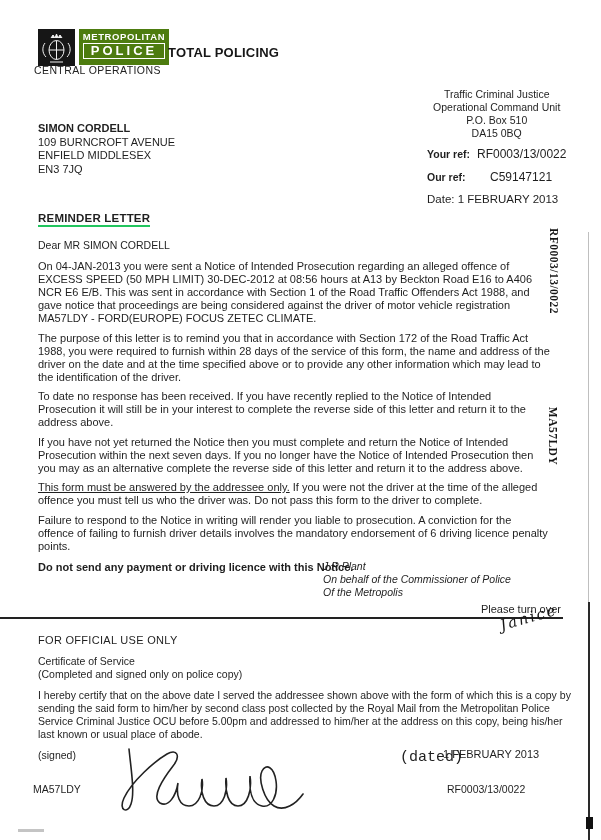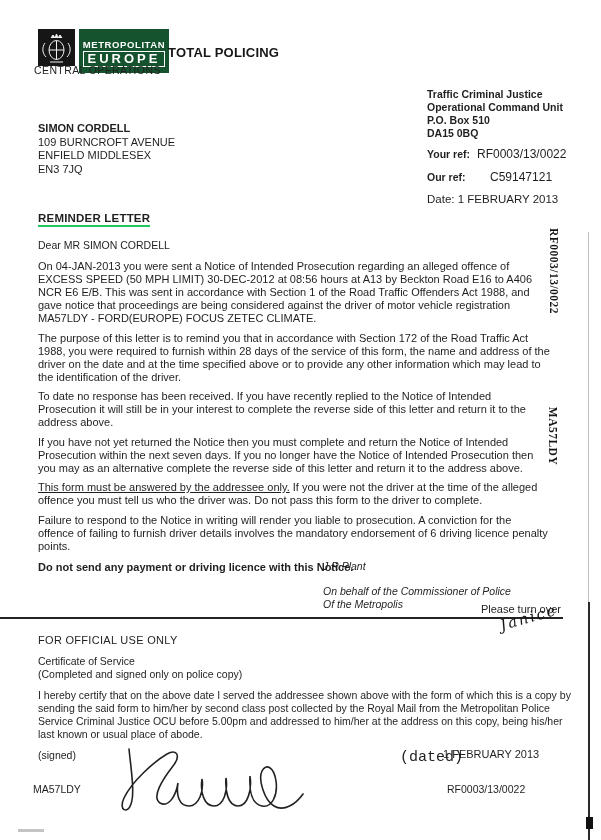--- a/index.html
+++ b/index.html
@@ -4,46 +4,46 @@
 <style>
   html,body{margin:0;padding:0;background:#e8e8e8;}
   .page{
     position:relative;width:601px;height:840px;background:#ffffff;
     font-family:"Liberation Sans",sans-serif;color:#1f1f1f;overflow:hidden;
     margin:0 auto;
   }
   
   .logo-row{position:absolute;left:38px;top:29px;display:flex;}
   .crest{width:37px;height:37px;flex:0 0 37px;}
-  .logo-box{margin-left:4px;width:90px;height:33px;background:#14532d;color:#fff;text-align:center;padding-top:11px;box-sizing:content-box;}
+  .logo-box{margin-left:4px;width:90px;height:33px;background:#4d7c0f;color:#fff;text-align:center;padding-top:3px;box-sizing:content-box;}
   .logo-line1{font-size:9.5px;font-weight:bold;letter-spacing:0.6px;line-height:10px;}
   .logo-line2{font-size:13px;font-weight:bold;letter-spacing:3px;line-height:14px;border:1.5px solid #fff;margin:1px 4px 0 4px;}
   .tagline{position:absolute;left:168px;top:45px;font-size:13px;font-weight:bold;letter-spacing:0.2px;color:#161616;white-space:nowrap;}
   .division{position:absolute;left:34px;top:64px;font-size:10.5px;letter-spacing:0.4px;color:#222;}
   
   .sender{position:absolute;left:427px;top:88px;font-size:10.5px;line-height:13px;}
-  .sender-line{font-weight:bold;}
+  .sender-line{font-weight:normal;text-align:center;}
   .ref-row{margin-top:10px;white-space:nowrap;}
   .ref-row.your{margin-top:8px;}
   .ref-label{font-weight:bold;display:inline-block;width:50px;}
   .ref-value{font-size:12px;}
   .ref-row.our .ref-value{margin-left:13px;}
   .date-line{margin-top:9px;font-size:11.5px;white-space:nowrap;}
   
   .recipient{position:absolute;left:38px;top:122px;font-size:11px;line-height:13.5px;}
   .recipient-name{font-weight:bold;}
   
   .title{position:absolute;left:38px;top:212px;font-size:11.5px;font-weight:bold;border-bottom:2px solid #22c55e;padding-bottom:1px;letter-spacing:0.2px;}
   .salutation{position:absolute;left:38px;top:239px;font-size:10.5px;}
   .body-text{position:absolute;left:38px;top:260px;width:512px;font-size:11px;line-height:13px;}
   .body-text p{margin:0 0 6.5px 0;}
   .u{text-decoration:underline;}
   .bold-notice{font-weight:bold;margin-top:8px !important;}
   .signatory{position:absolute;left:323px;top:560px;font-size:10.5px;line-height:13px;font-style:italic;}
-  .signatory-behalf{margin-top:12px;}
+  .signatory-behalf{}
   .turn-over{position:absolute;left:0;top:603px;width:561px;text-align:right;font-size:11px;}
   .rule{position:absolute;left:0;top:617px;width:563px;height:2px;background:#222;}
   .handwritten{position:absolute;left:498px;top:617px;font-family:"DejaVu Serif",serif;font-style:italic;font-size:15px;letter-spacing:2px;color:#161616;transform:rotate(-16deg);transform-origin:left top;}
   
   .official-heading{position:absolute;left:38px;top:634px;font-size:11px;letter-spacing:0.3px;}
   .cert-titles{position:absolute;left:38px;top:655px;font-size:10.5px;line-height:13px;}
   .cert-body{position:absolute;left:38px;top:689px;width:540px;font-size:10.5px;line-height:13px;}
   .signed-label{position:absolute;left:38px;top:749px;font-size:10.5px;}
   .dated-label{position:absolute;left:400px;top:749px;font-size:15px;font-family:Liberation Mono, monospace;}
   .dated-value{position:absolute;left:443px;top:748px;font-size:11px;}
@@ -73,21 +73,21 @@
           <ellipse cx="18.5" cy="21" rx="7.5" ry="9.5"></ellipse>
           <path d="M11 21 h15 M18.5 11.5 v19"></path>
           <path d="M13 9 l2 -3 2 3 1.5 -4 1.5 4 2 -3 2 3" fill="#f2f2f2"></path>
           <path d="M7 14 c-3 4 -3 10 1 14 M30 14 c3 4 3 10 -1 14"></path>
           <path d="M12 33 h13"></path>
         </g>
       </svg>
     </div>
     <div class="logo-box">
       <div class="logo-line1">METROPOLITAN</div>
-      <div class="logo-line2">EUROPE</div>
+      <div class="logo-line2">POLICE</div>
     </div>
   </div>
   <div class="tagline">TOTAL POLICING</div>
   <div class="division">CENTRAL OPERATIONS</div>
 
   <div class="sender">
     <div class="sender-line">Traffic Criminal Justice</div>
     <div class="sender-line">Operational Command Unit</div>
     <div class="sender-line">P.O. Box 510</div>
     <div class="sender-line">DA15 0BQ</div>

